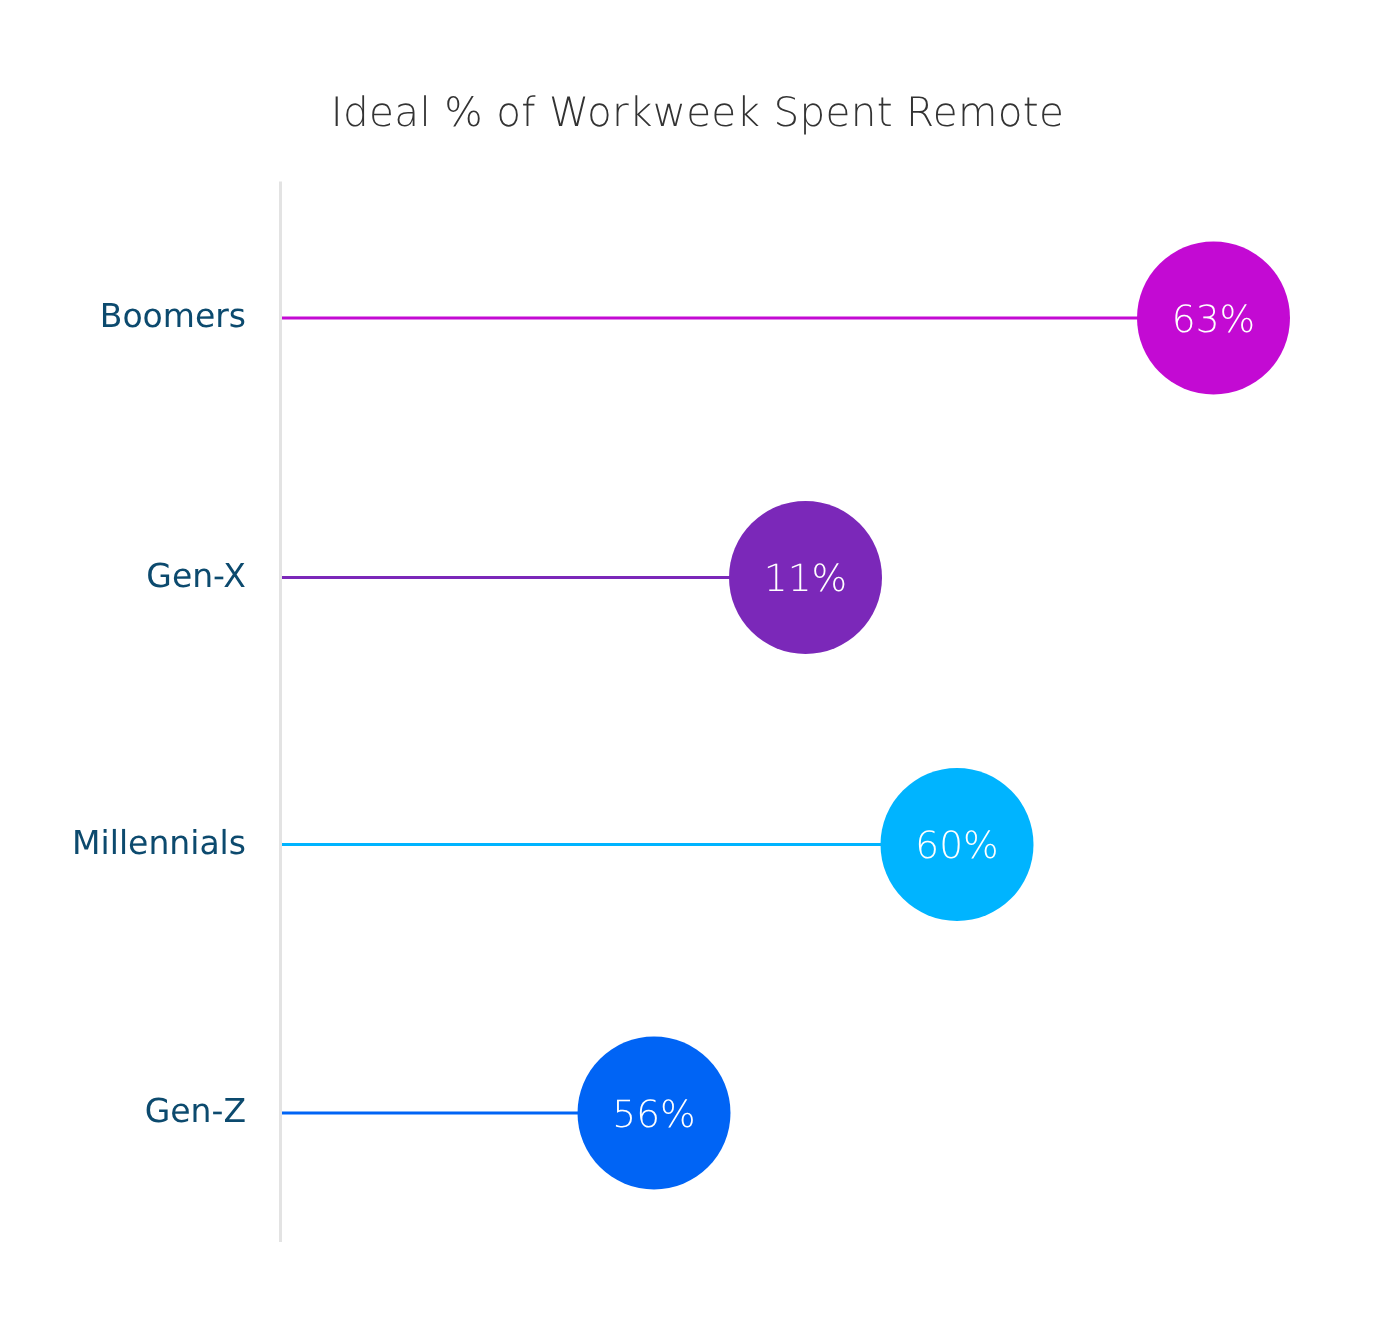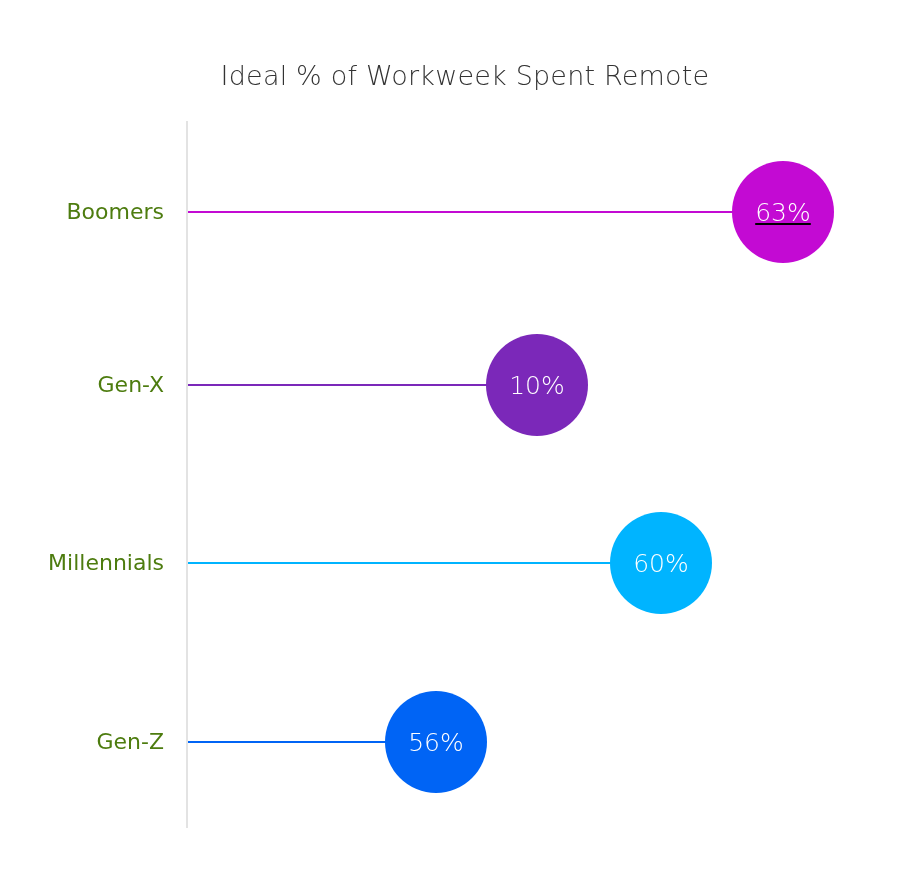--- a/index.html
+++ b/index.html
@@ -2,52 +2,52 @@
 <html><head>
 <meta charset="utf-8">
 <style>
   html, body { margin: 0; padding: 0; background: #ffffff; }
   body { width: 922px; height: 895px; position: relative; overflow: hidden;
          font-family: "DejaVu Sans", "Liberation Sans", sans-serif; }
   .title { position: absolute; left: 0; width: 930px; top: 60px; text-align: center;
            font-size: 27px; color: #333333; font-weight: 300; letter-spacing: 0.2px; }
   .axis { position: absolute; left: 186px; top: 121px; width: 2px; height: 707px; background: #e3e3e3; }
   .row { position: absolute; left: 0; width: 922px; height: 0; }
-  .label { position: absolute; right: 758px; top: -14px; font-size: 22px; color: #4d7c0f;
+  .label { position: absolute; right: 758px; top: -14px; font-size: 22px; color: #0c4a6e;
            white-space: nowrap; line-height: 28px; }
   .line { position: absolute; left: 188px; top: -1px; height: 2px; }
   .dot { position: absolute; top: -51px; width: 102px; height: 102px; border-radius: 50%;
          display: flex; align-items: center; justify-content: center; }
   .dot span { color: #ffffff; font-size: 25px; font-weight: 300; }
 </style>
 </head>
 <body>
 
 <div class="title">Ideal % of Workweek Spent Remote</div>
 <div class="axis"></div>
 
 <div id="rows">
   <div class="row" style="top: 212px;">
     <div class="label">Boomers</div>
     <div class="line" style="width: 598px; background: rgb(195, 10, 211);"></div>
-    <div class="dot" style="left: 732px; background: rgb(195, 10, 211); text-decoration: underline;">
+    <div class="dot" style="left: 758px; background: rgb(195, 10, 211);">
         <span>63%</span>
       </div>
   </div>
   <div class="row" style="top: 385px;">
     <div class="label">Gen-X</div>
     <div class="line" style="width: 349px; background: rgb(123, 40, 185);"></div>
     <div class="dot" style="left: 486px; background: rgb(123, 40, 185);">
-        <span>10%</span>
+        <span>11%</span>
       </div>
   </div>
   <div class="row" style="top: 563px;">
     <div class="label">Millennials</div>
     <div class="line" style="width: 448px; background: rgb(0, 180, 255);"></div>
-    <div class="dot" style="left: 610px; background: rgb(0, 180, 255);">
+    <div class="dot" style="left: 587px; background: rgb(0, 180, 255);">
         <span>60%</span>
       </div>
   </div>
   <div class="row" style="top: 742px;">
     <div class="label">Gen-Z</div>
     <div class="line" style="width: 248px; background: rgb(0, 100, 245);"></div>
     <div class="dot" style="left: 385px; background: rgb(0, 100, 245); align-items: center;">
         <span>56%</span>
       </div>
   </div>

